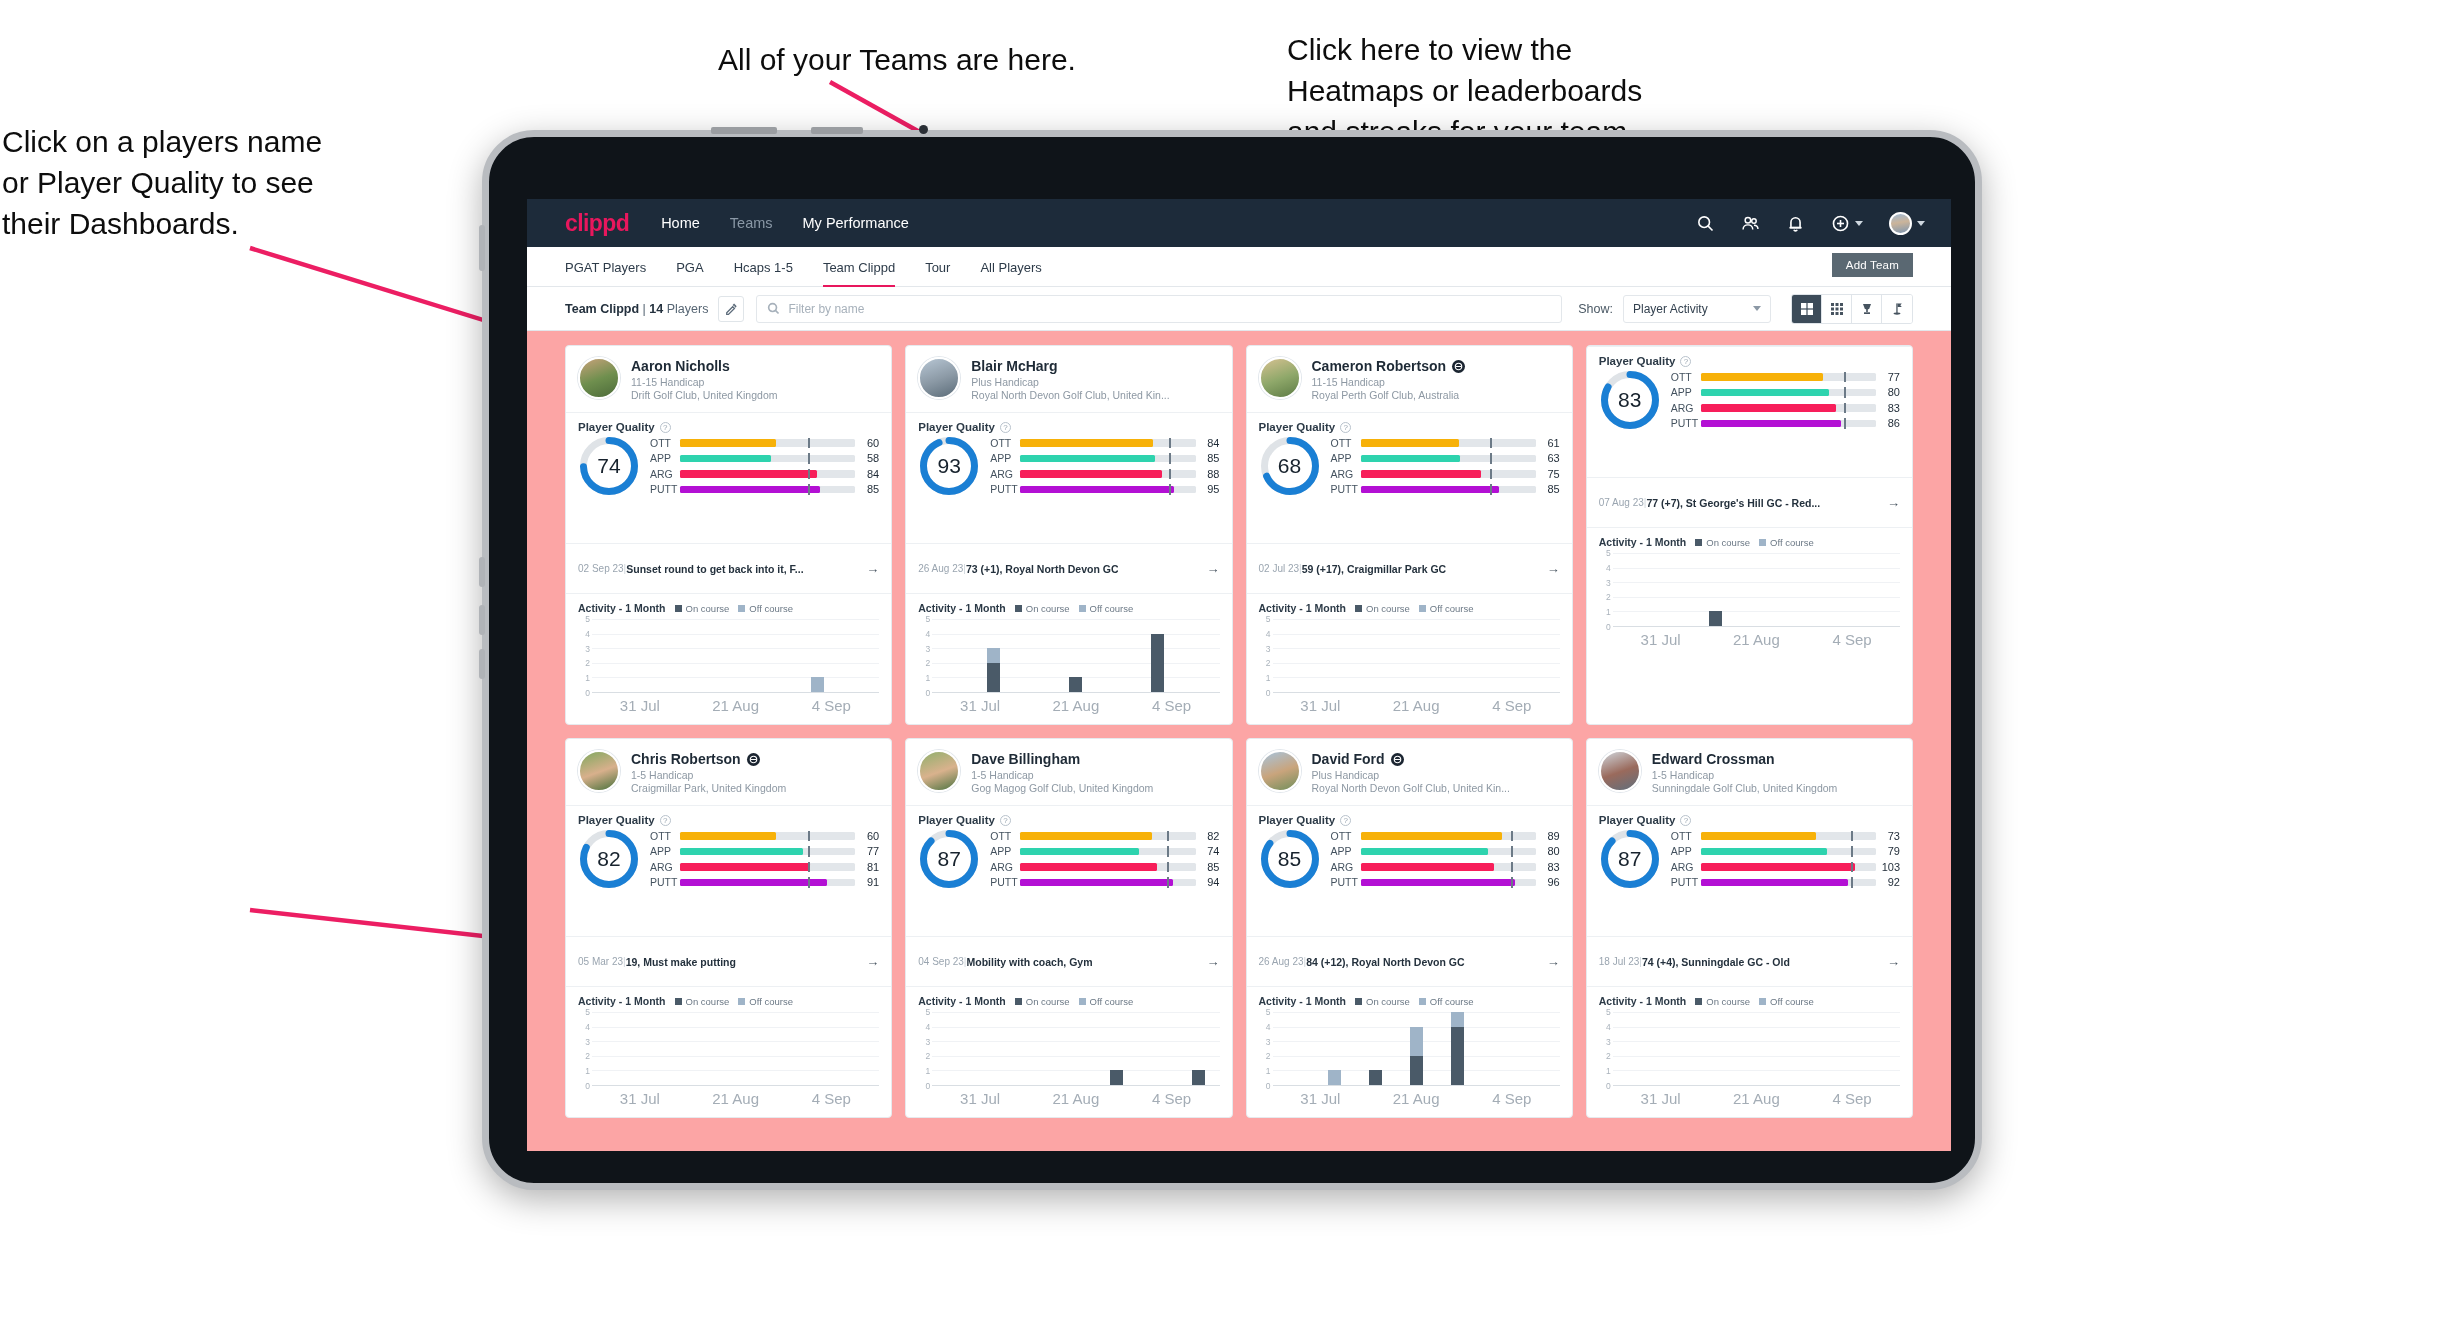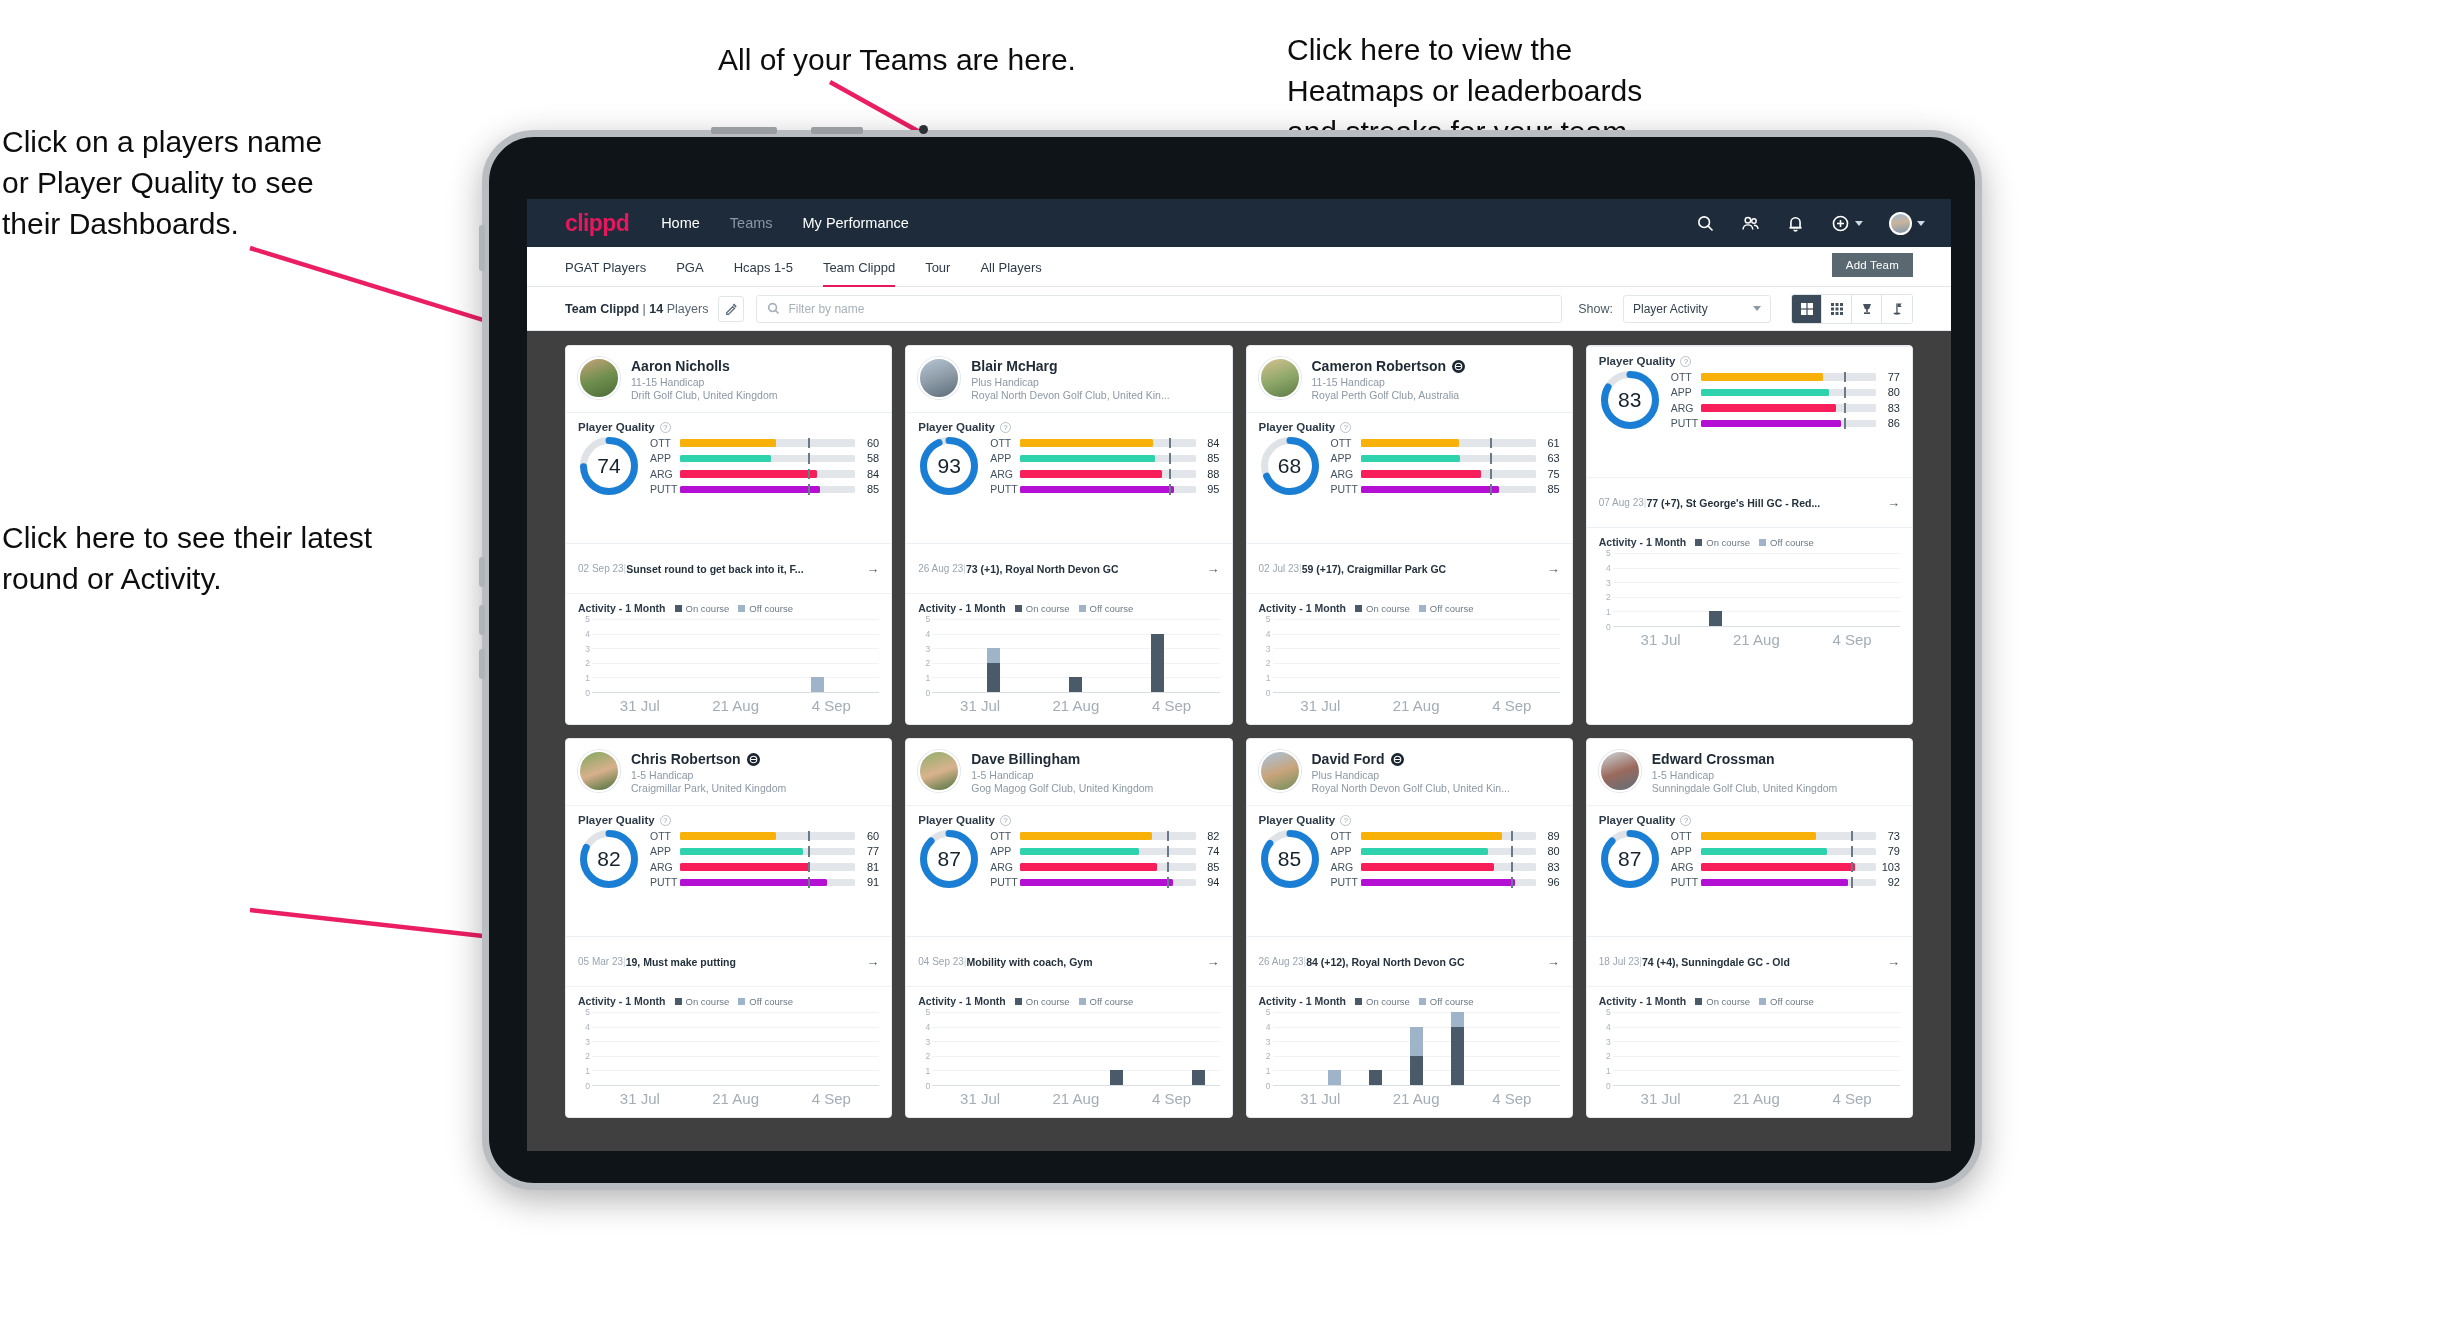--- a/index.html
+++ b/index.html
@@ -47,21 +47,21 @@
   .btn-side.s3 { top: 468px; height: 30px; }
   .btn-side.s4 { top: 512px; height: 30px; }
   .cam { position: absolute; top: -12px; left: 430px; width: 9px; height: 9px;
          border-radius: 50%; background: #2a2f36; }
 
   
   #screen {
     position: absolute;
     left: 38px; top: 62px;
     width: 1424px; height: 952px;
-    background: #404040;
+    background: #fca5a5;
     overflow: hidden;
   }
 
   
   .navbar {
     height: 48px; background: #1d2b3a;
     display: flex; align-items: center;
     padding: 0 26px 0 38px;
   }
   .brand { color: #e8175d; font-size: 23px; font-weight: 700; letter-spacing: -.6px; }
@@ -233,22 +233,20 @@
   <div class="annot" style="left:1287px; top:30px;">Click here to view the
 Heatmaps or leaderboards
 and streaks for your team.</div>
   <div class="annot" style="left:2px; top:122px;">Click on a players name
 or Player Quality to see
 their Dashboards.</div>
   <div class="annot" style="left:1287px; top:362px;">Choose whether you see
 your players Activities over
 a month or their Quality
 Score Trend over a year.</div>
-  <div class="annot" style="left:2px; top:518px;">Click here to see their latest
-round or Activity.</div>
 
   <svg class="arrow-svg" style="left:0; top:0; width:2452px; height:1319px;">
     <defs>
       <marker id="ah" markerWidth="7" markerHeight="7" refX="5.4" refY="3.5" orient="auto">
         <path d="M0,0 L7,3.5 L0,7 Z" fill="#ec1e63"></path>
       </marker>
     </defs>
     <path d="M830,82 L1140,255" stroke="#ec1e63" stroke-width="4.5" fill="none" marker-end="url(#ah)"></path>
     <path d="M1400,175 L1815,300" stroke="#ec1e63" stroke-width="4.5" fill="none" marker-end="url(#ah)"></path>
     <path d="M250,248 L655,373" stroke="#ec1e63" stroke-width="4.5" fill="none" marker-end="url(#ah)"></path>

